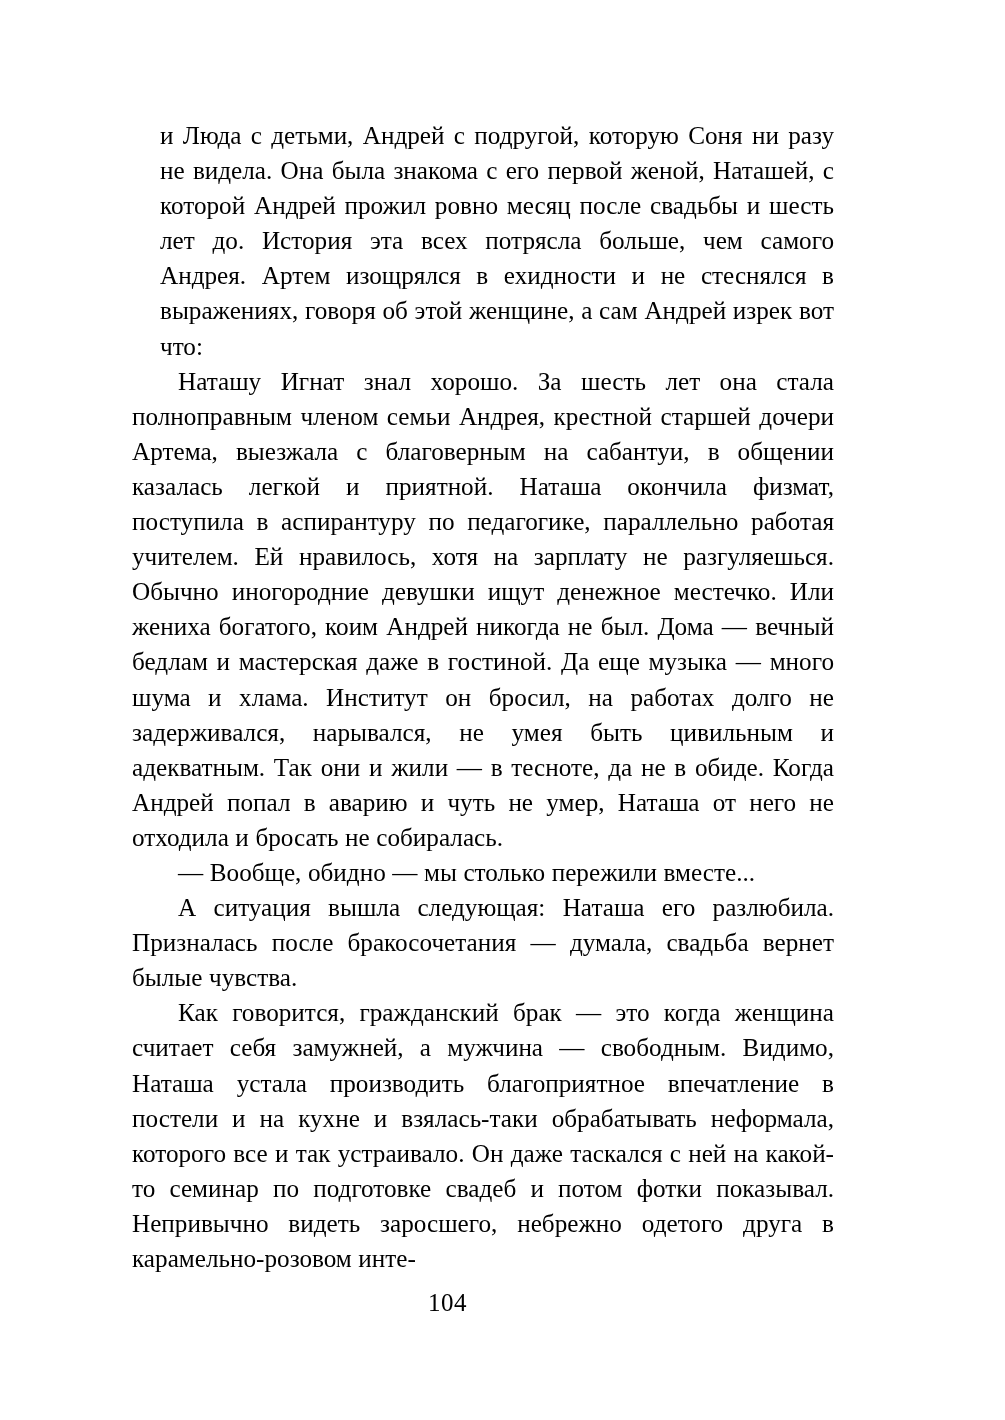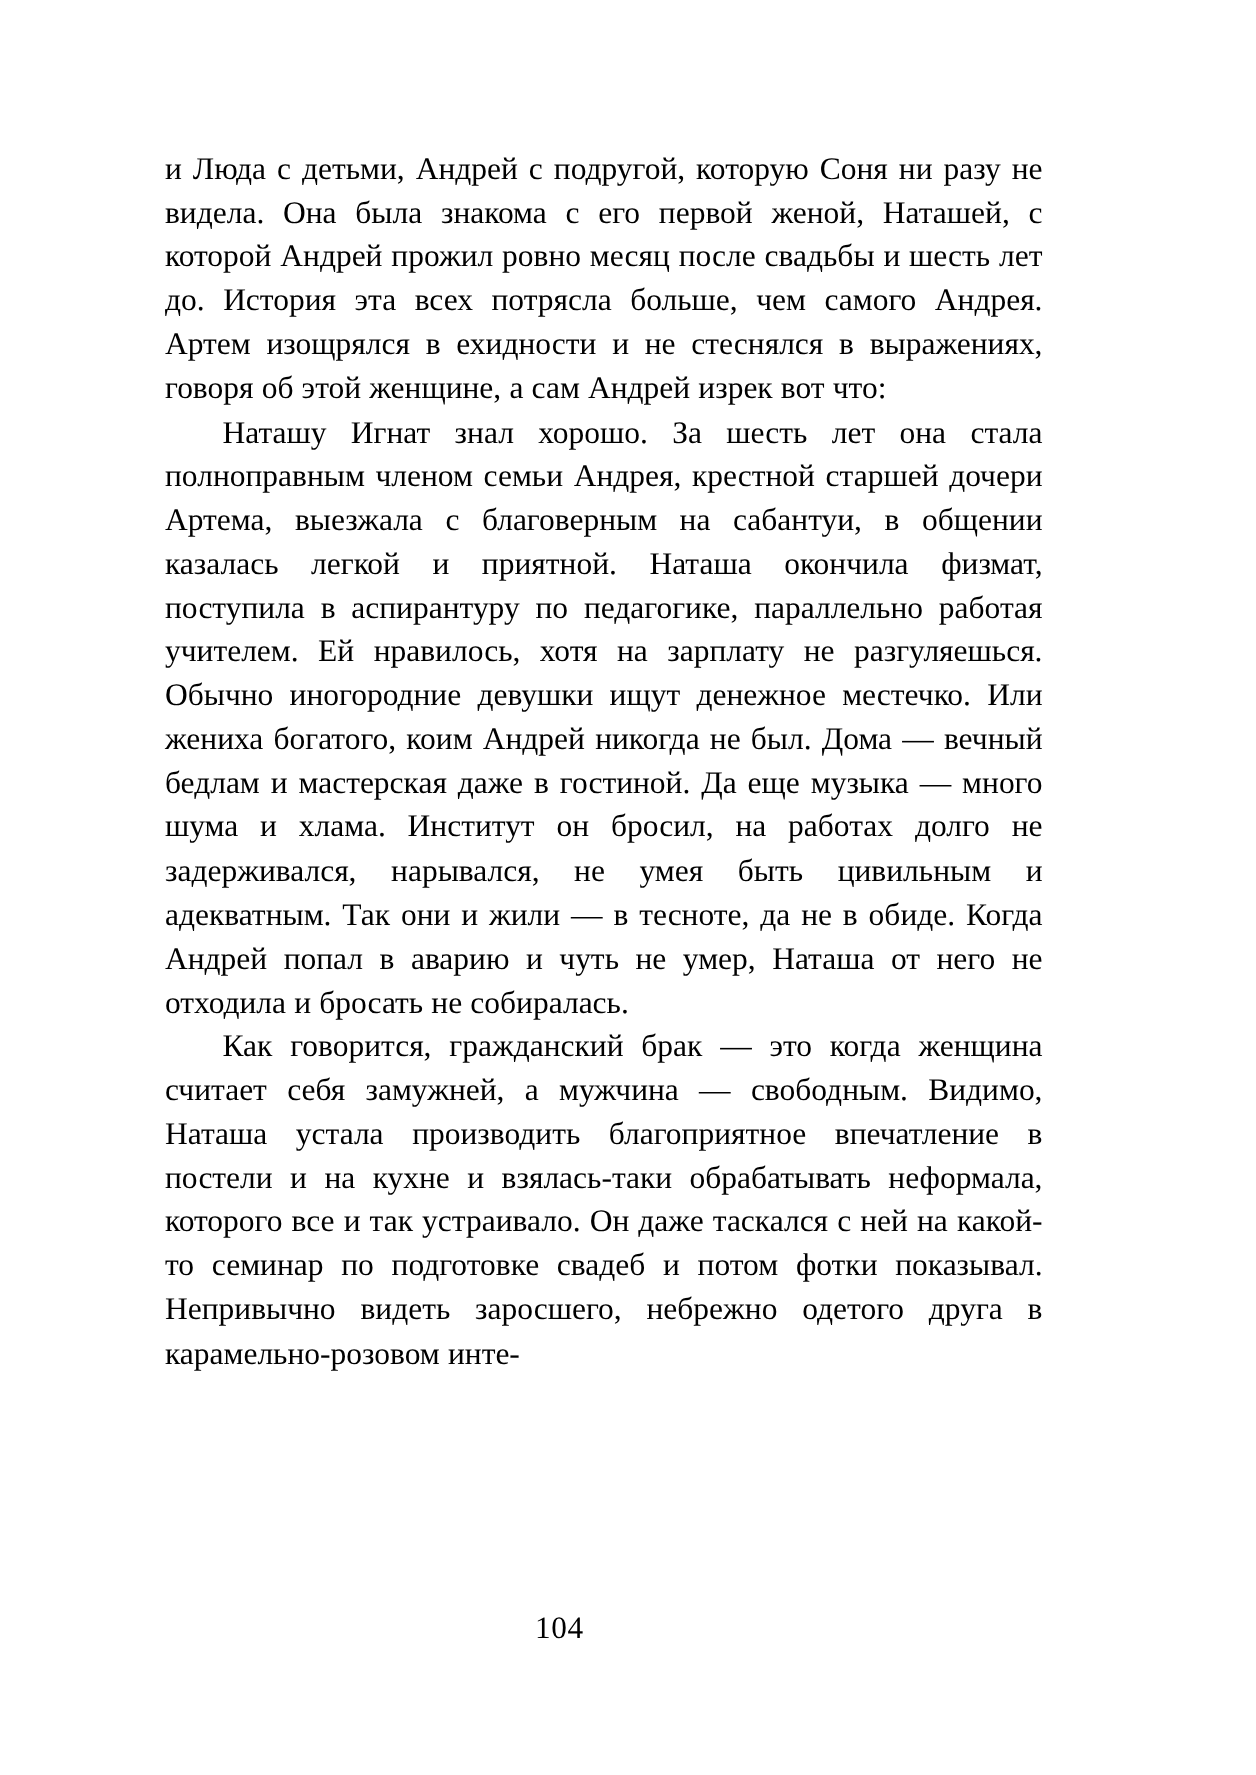--- a/index.html
+++ b/index.html
@@ -31,38 +31,41 @@
     line-height: 35.1px;
     text-align: justify;
     text-justify: inter-word;
     text-indent: 46px;
     hyphens: none;
     -webkit-hyphens: none;
     word-spacing: 0.01em;
   }
   .para.no-indent {
     text-indent: 0;
+    margin-left: 28px;
   }
   .page-number {
     position: absolute;
     left: 0;
     top: 1288px;
     width: 895px;
     text-align: center;
     font-size: 25px;
     line-height: 30px;
     letter-spacing: 0.02em;
   }
 </style>
 </head>
 <body>
 
 <div class="page">
 
   <div class="text-block">
     <p class="para no-indent">и Люда с детьми, Андрей с подругой, которую Соня ни разу не видела. Она была знакома с его первой женой, Наташей, с которой Андрей прожил ровно месяц после свадьбы и шесть лет до. История эта всех потрясла больше, чем самого Андрея. Артем изощрялся в ехидности и не стеснялся в выражениях, говоря об этой женщине, а сам Андрей изрек вот что:</p>
     <p class="para">Наташу Игнат знал хорошо. За шесть лет она стала полноправным членом семьи Андрея, крестной старшей дочери Артема, выезжала с благоверным на сабантуи, в общении казалась легкой и приятной. Наташа окончила физмат, поступила в аспирантуру по педагогике, параллельно работая учителем. Ей нравилось, хотя на зарплату не разгуляешься. Обычно иногородние девушки ищут денежное местечко. Или жениха богатого, коим Андрей никогда не был. Дома — вечный бедлам и мастерская даже в гостиной. Да еще музыка — много шума и хлама. Институт он бросил, на работах долго не задерживался, нарывался, не умея быть цивильным и адекватным. Так они и жили — в тесноте, да не в обиде. Когда Андрей попал в аварию и чуть не умер, Наташа от него не отходила и бросать не собиралась.</p>
+    <p class="para">— Вообще, обидно — мы столько пережили вместе...</p>
+    <p class="para">А ситуация вышла следующая: Наташа его разлюбила. Призналась после бракосочетания — думала, свадьба вернет былые чувства.</p>
     <p class="para">Как говорится, гражданский брак — это когда женщина считает себя замужней, а мужчина — свободным. Видимо, Наташа устала производить благоприятное впечатление в постели и на кухне и взялась-таки обрабатывать неформала, которого все и так устраивало. Он даже таскался с ней на какой-то семинар по подготовке свадеб и потом фотки показывал. Непривычно видеть заросшего, небрежно одетого друга в карамельно-розовом инте-</p>
   </div>
 
   <div class="page-number">104</div>
 
 </div>
 
 </body></html>

